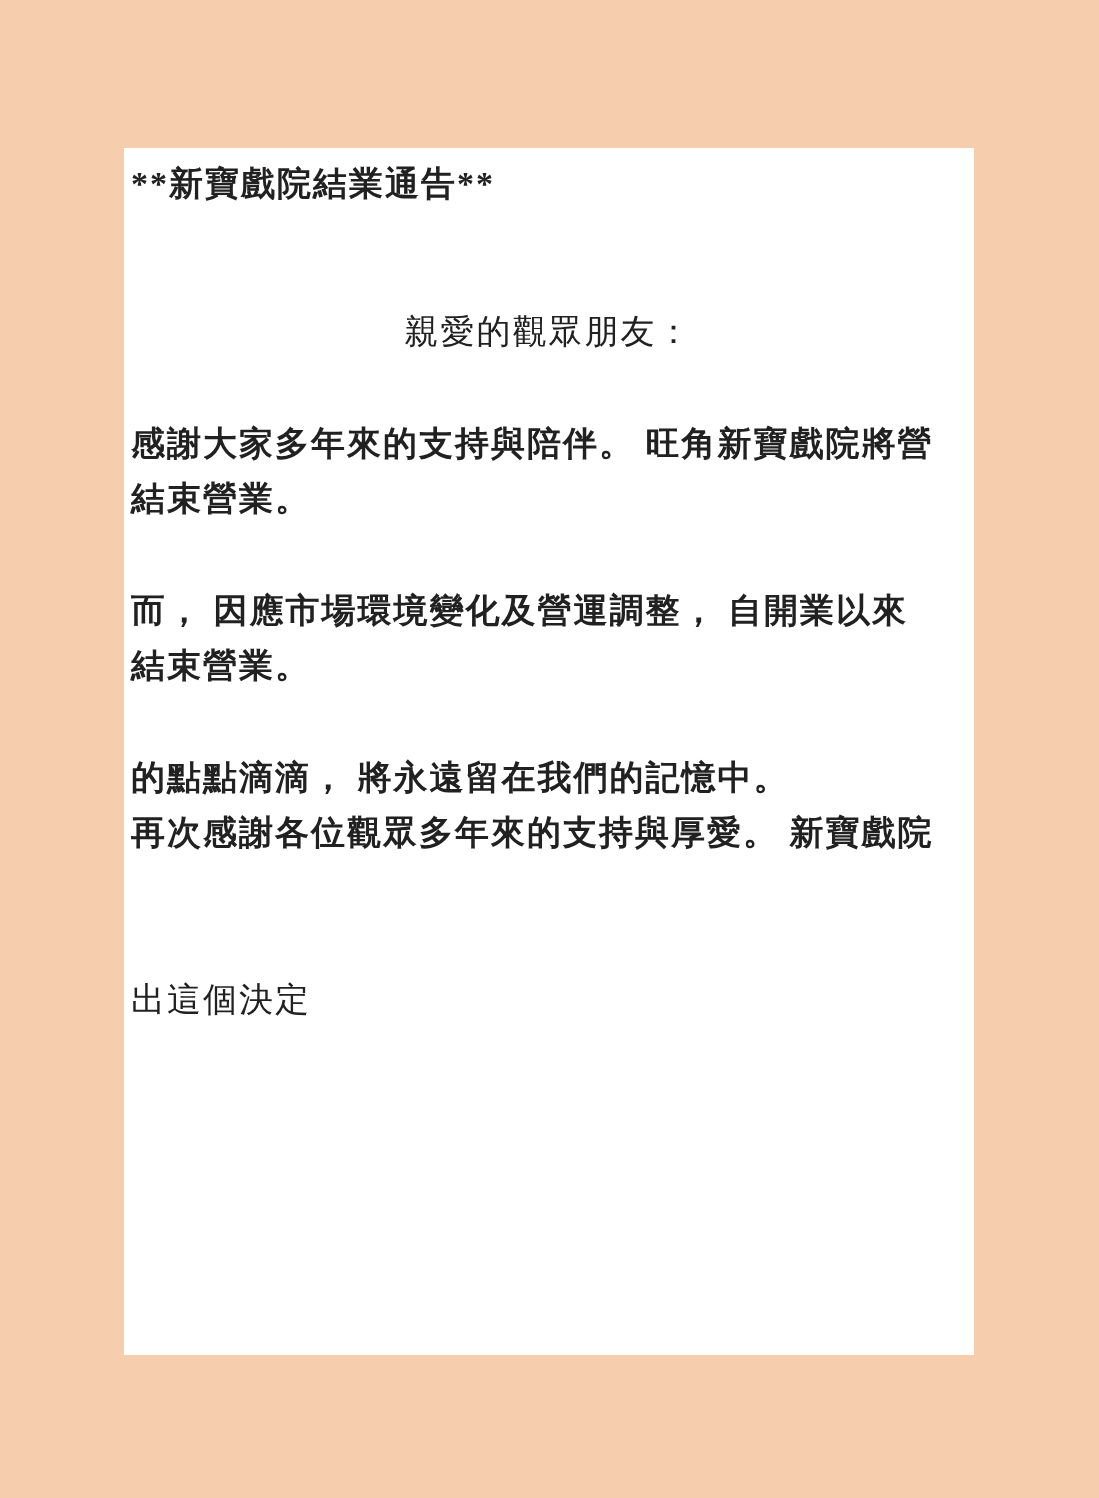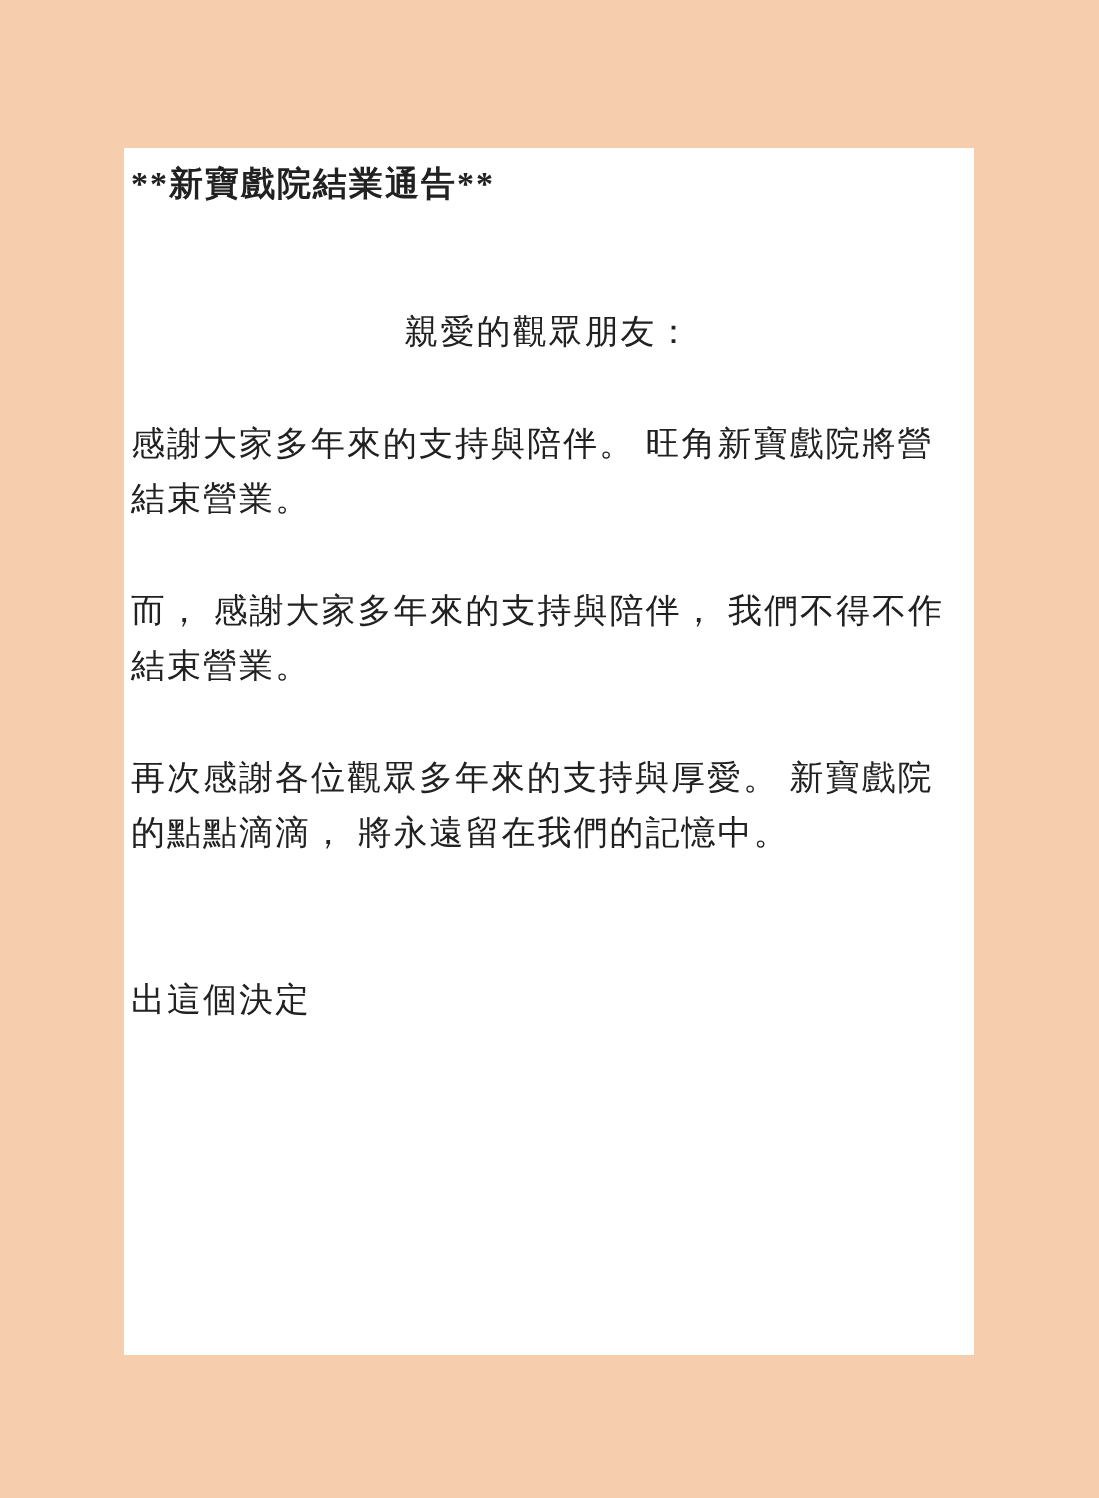--- a/index.html
+++ b/index.html
@@ -42,20 +42,21 @@
   .salutation {
     margin: 0 0 57px 0;
     white-space: nowrap;
     text-align: center;
   }
   .para {
     margin: 0 0 57px 0;
   }
   .line {
     white-space: nowrap;
+    font-weight: bold;
   }
   .signature {
     margin-top: 112px;
     white-space: nowrap;
   }
 </style>
 </head>
 <body>
 
 <div class="page">
@@ -64,28 +65,28 @@
     <div class="doc-title">**新寶戲院結業通告**</div>
 
     <div class="salutation">親愛的觀眾朋友：</div>
 
     <div class="para">
       <div class="line">感謝大家多年來的支持與陪伴。 旺角新寶戲院將營</div>
       <div class="line">結束營業。</div>
     </div>
 
     <div class="para">
-      <div class="line">而， 感謝大家多年來的支持與陪伴， 我們不得不作</div>
+      <div class="line">而， 因應市場環境變化及營運調整， 自開業以來</div>
       <div class="line">結束營業。</div>
     </div>
 
     <div class="para">
     </div>
 
     <div class="para">
+      <div class="line">的點點滴滴， 將永遠留在我們的記憶中。</div>
       <div class="line">再次感謝各位觀眾多年來的支持與厚愛。 新寶戲院</div>
-      <div class="line">的點點滴滴， 將永遠留在我們的記憶中。</div>
     </div>
 
     <div class="signature">出這個決定</div>
 
   </div>
 </div>
 
 </body></html>

